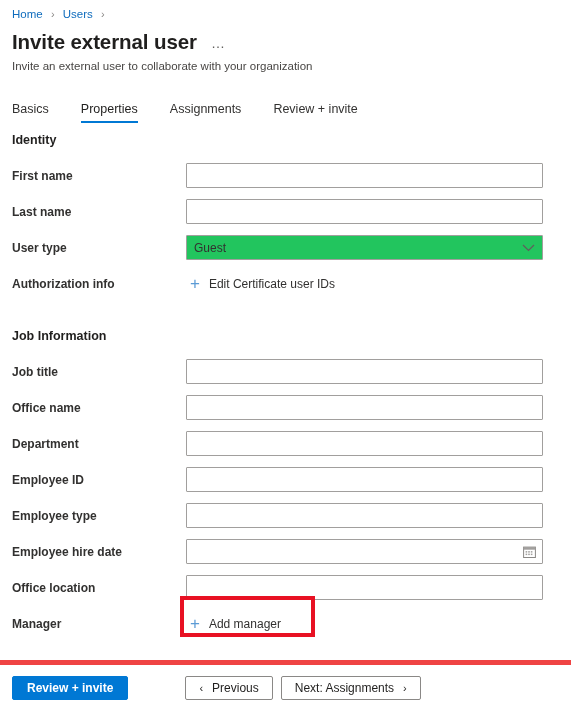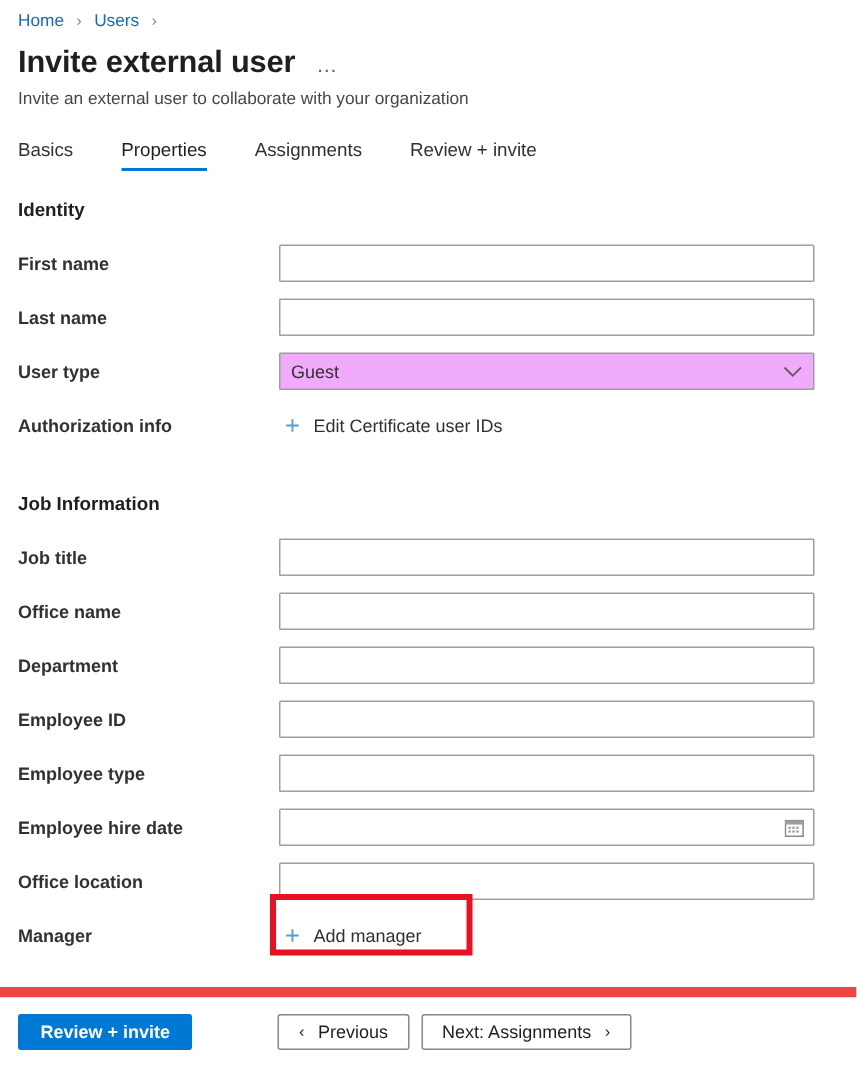--- a/index.html
+++ b/index.html
@@ -62,21 +62,21 @@
   .page-subtitle {
     font-size: 11.5px;
     color: #484644;
     margin-top: 4px;
     line-height: 15px;
   }
 
   
   .tabs {
     display: flex;
-    align-items: flex-start;
+    align-items: flex-end;
     padding: 0 0 0 12px;
     margin-top: 19px;
     height: 30px;
   }
   .tab {
     font-size: 12.5px;
     color: #323130;
     padding: 0 0 7px 0;
     margin-right: 32px;
     cursor: pointer;
@@ -98,21 +98,21 @@
   }
 
   
   .form-area {
     position: absolute;
     top: 133px;
     left: 0;
     right: 0;
     bottom: 45px;
     overflow: hidden;
-    border-bottom: 7px solid #ef4444;
+    border-bottom: 5px solid #ef4444;
   }
   .section-head {
     font-size: 12.5px;
     font-weight: bold;
     color: #201f1e;
     padding: 0 0 0 12px;
     margin-bottom: 13px;
   }
   .section-head.spaced { margin-top: 30px; }
 
@@ -152,21 +152,21 @@
     outline: none;
   }
 
   .select-wrap { position: relative; }
   .select-box {
     width: 100%;
     height: 25px;
     box-sizing: border-box;
     border: 1px solid #a19f9d;
     border-radius: 1px;
-    background: #f0abfc;
+    background: #22c55e;
     font-size: 12px;
     color: #323130;
     padding: 0 26px 0 7px;
     display: flex;
     align-items: center;
     cursor: pointer;
   }
   .select-chevron {
     position: absolute;
     right: 8px;

